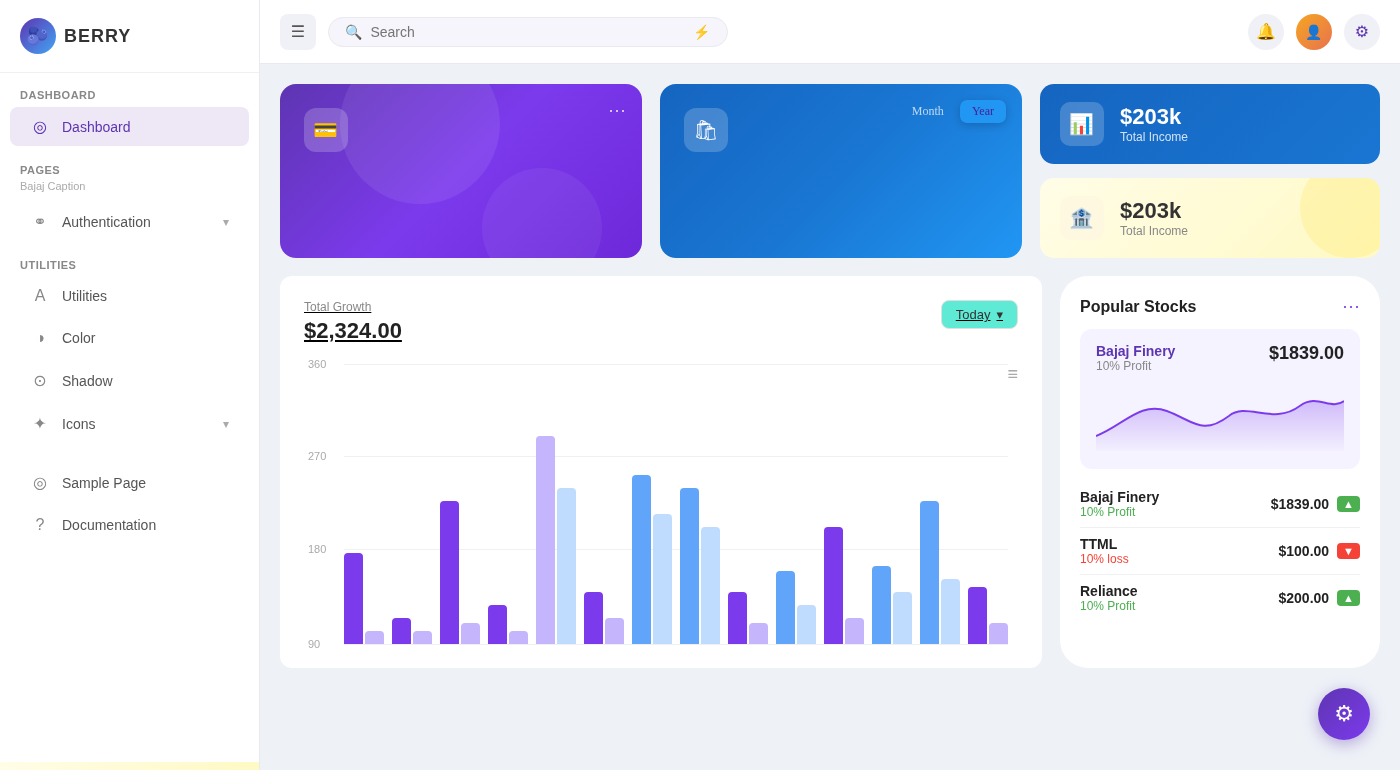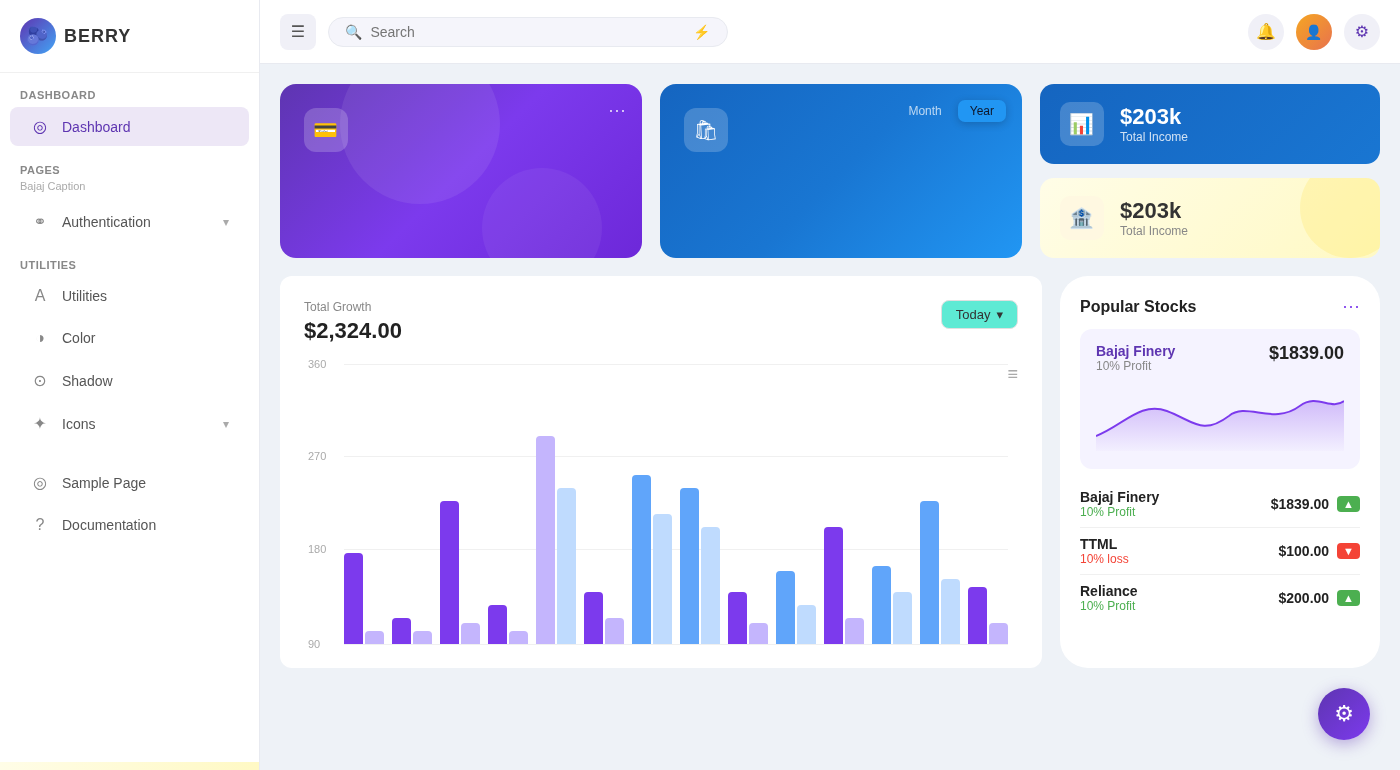--- a/index.html
+++ b/index.html
@@ -256,24 +256,25 @@
     }
     .tab-btn {
       padding: 4px 12px;
       border-radius: 6px;
       font-size: 12px;
       font-weight: 500;
       cursor: pointer;
       border: none;
       background: transparent;
       color: rgba(255,255,255,0.7);
+      font-family: Liberation Serif, serif;
     }
     .tab-btn.active {
       background: #2196f3;
-      color: #0f172a;
+      color: #4c1d95;
       box-shadow: 0 2px 8px rgba(0,0,0,0.2);
       border-radius: 7px;
     }
     .card-order-body {
       display: flex;
       align-items: flex-end;
       gap: 16px;
     }
     .card-order-left { flex: 1; }
     .card-order-chart { flex: 1; }
@@ -348,20 +349,21 @@
       gap: 18px;
     }
 
     
     .chart-card {
       flex: 1;
       background: #fff;
       border-radius: 12px;
       padding: 24px;
       min-height: 380px;
+      text-decoration: underline;
     }
     .chart-header {
       display: flex;
       align-items: flex-start;
       justify-content: space-between;
       margin-bottom: 20px;
     }
     .chart-title { font-size: 12px; color: #888; margin-bottom: 4px; }
     .chart-amount { font-size: 22px; font-weight: 700; color: #222; }
     .today-btn {

